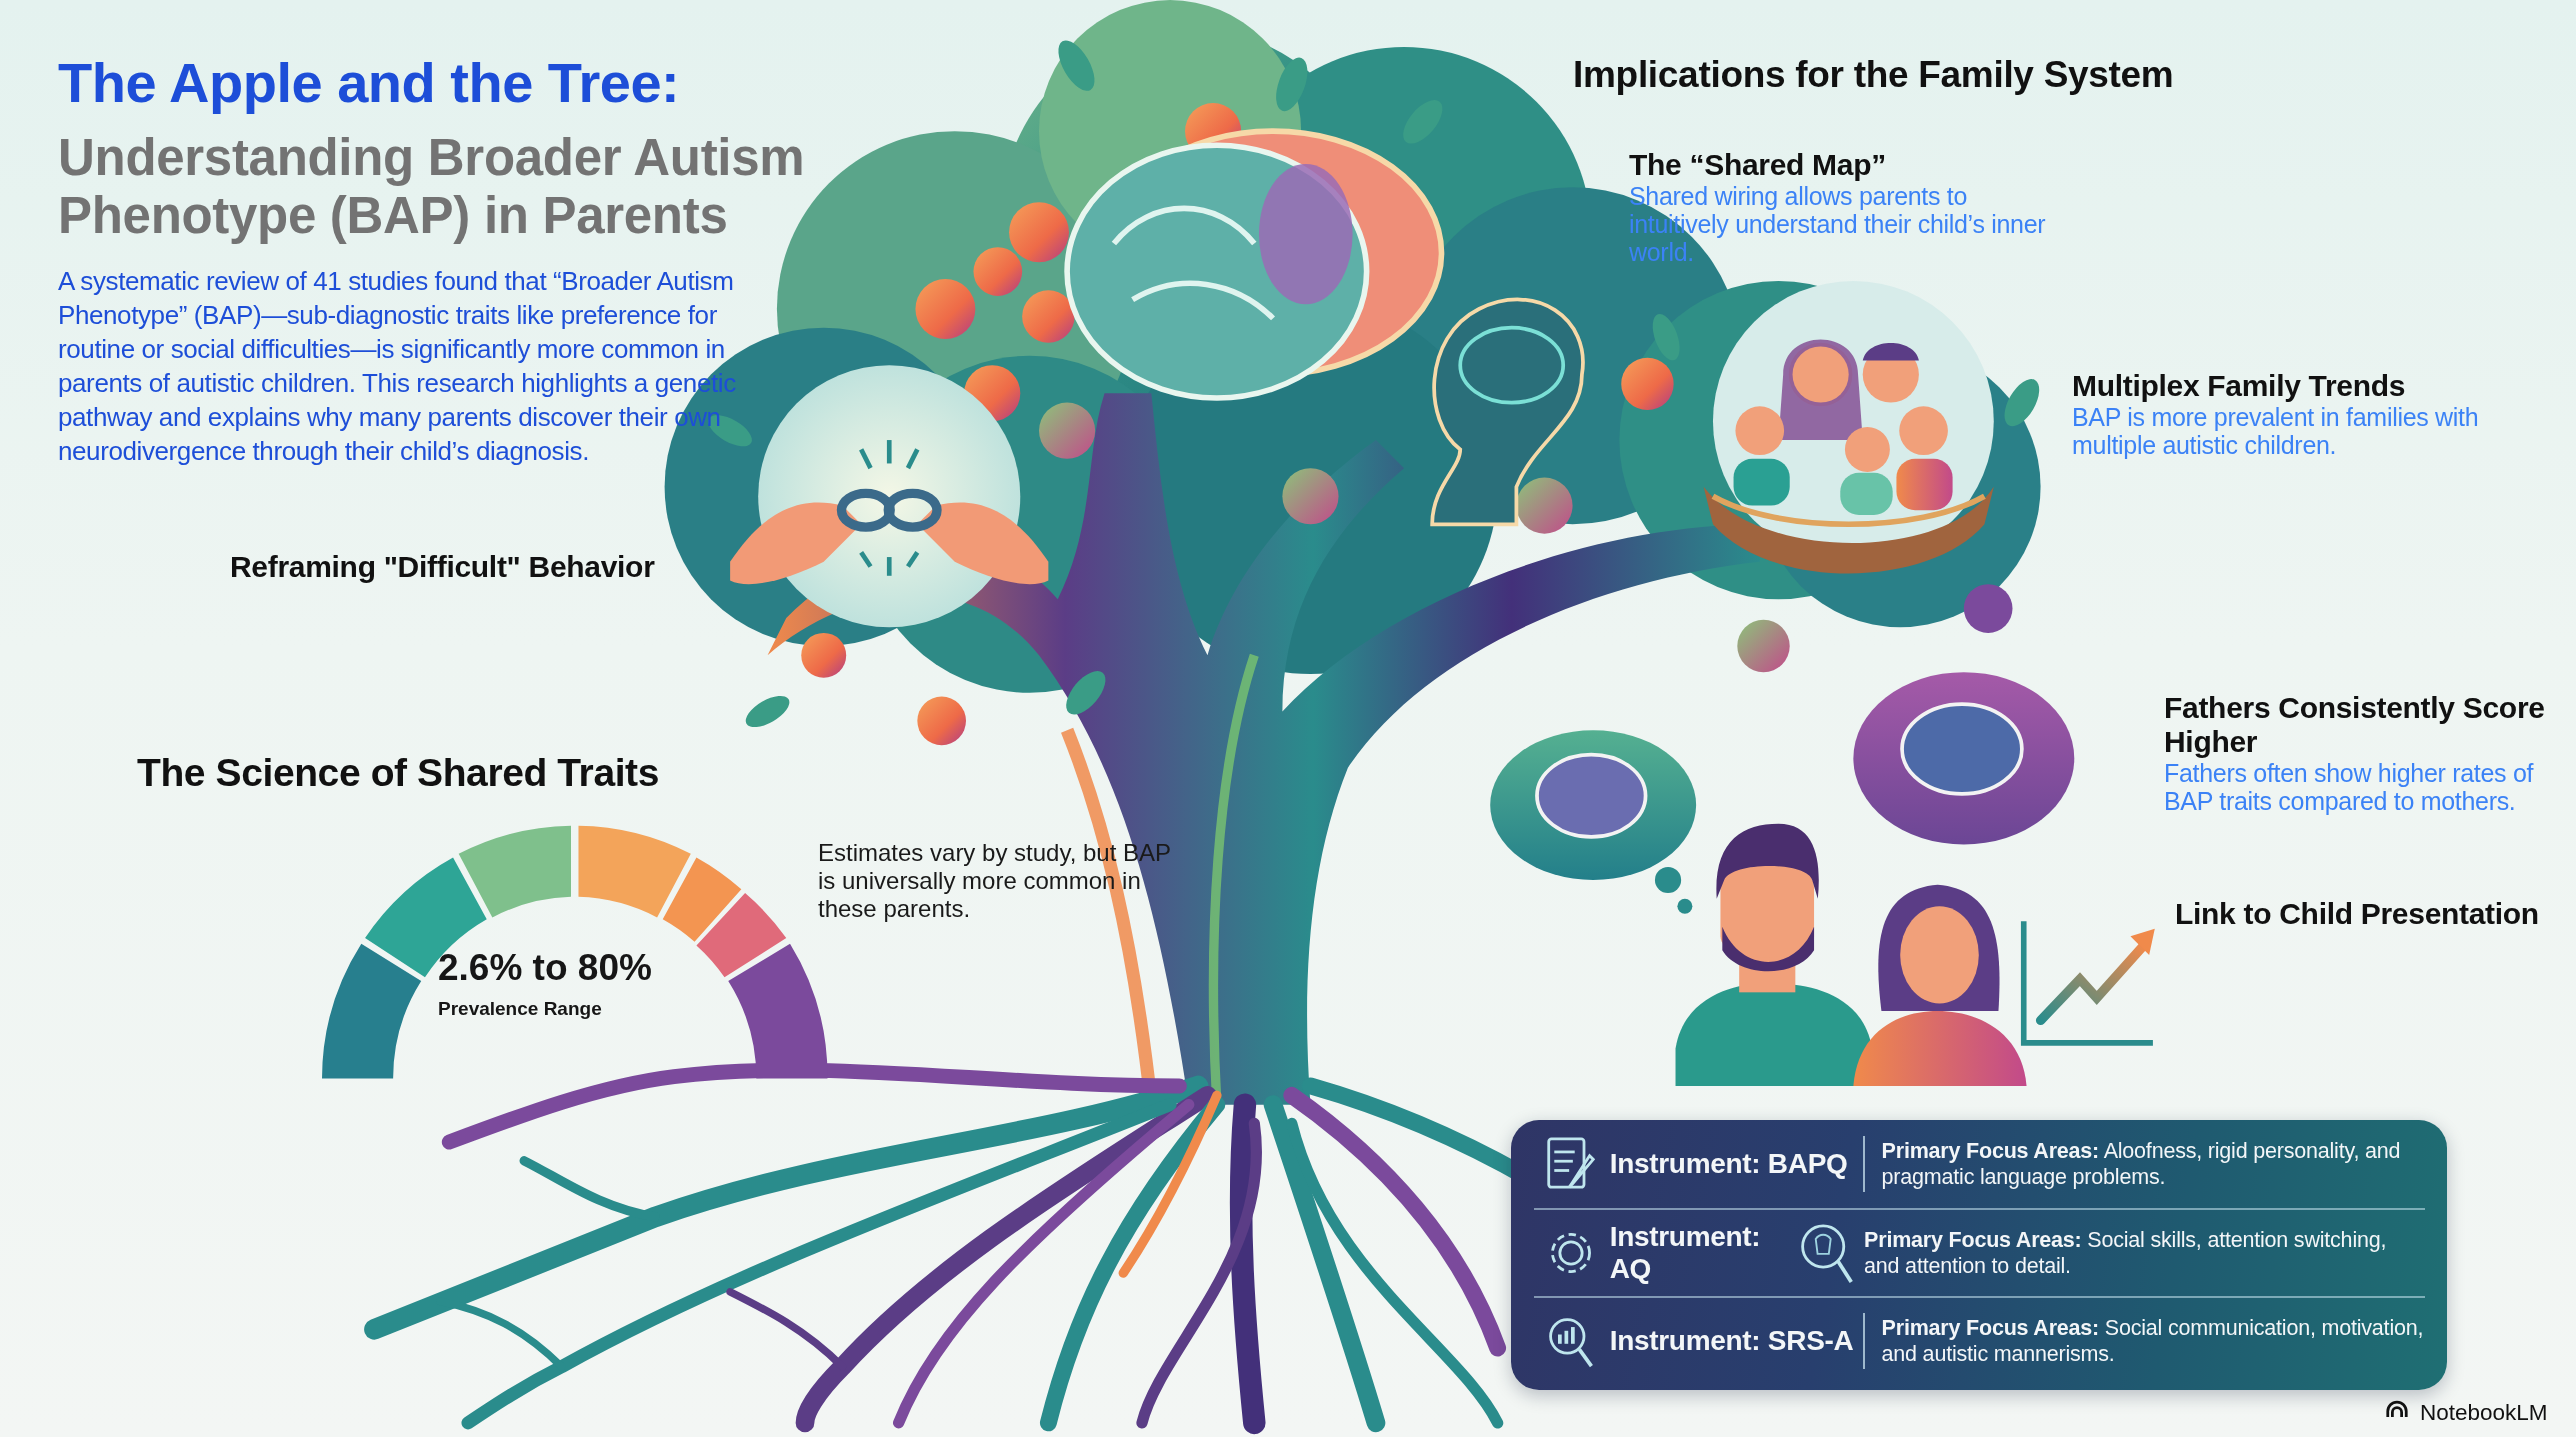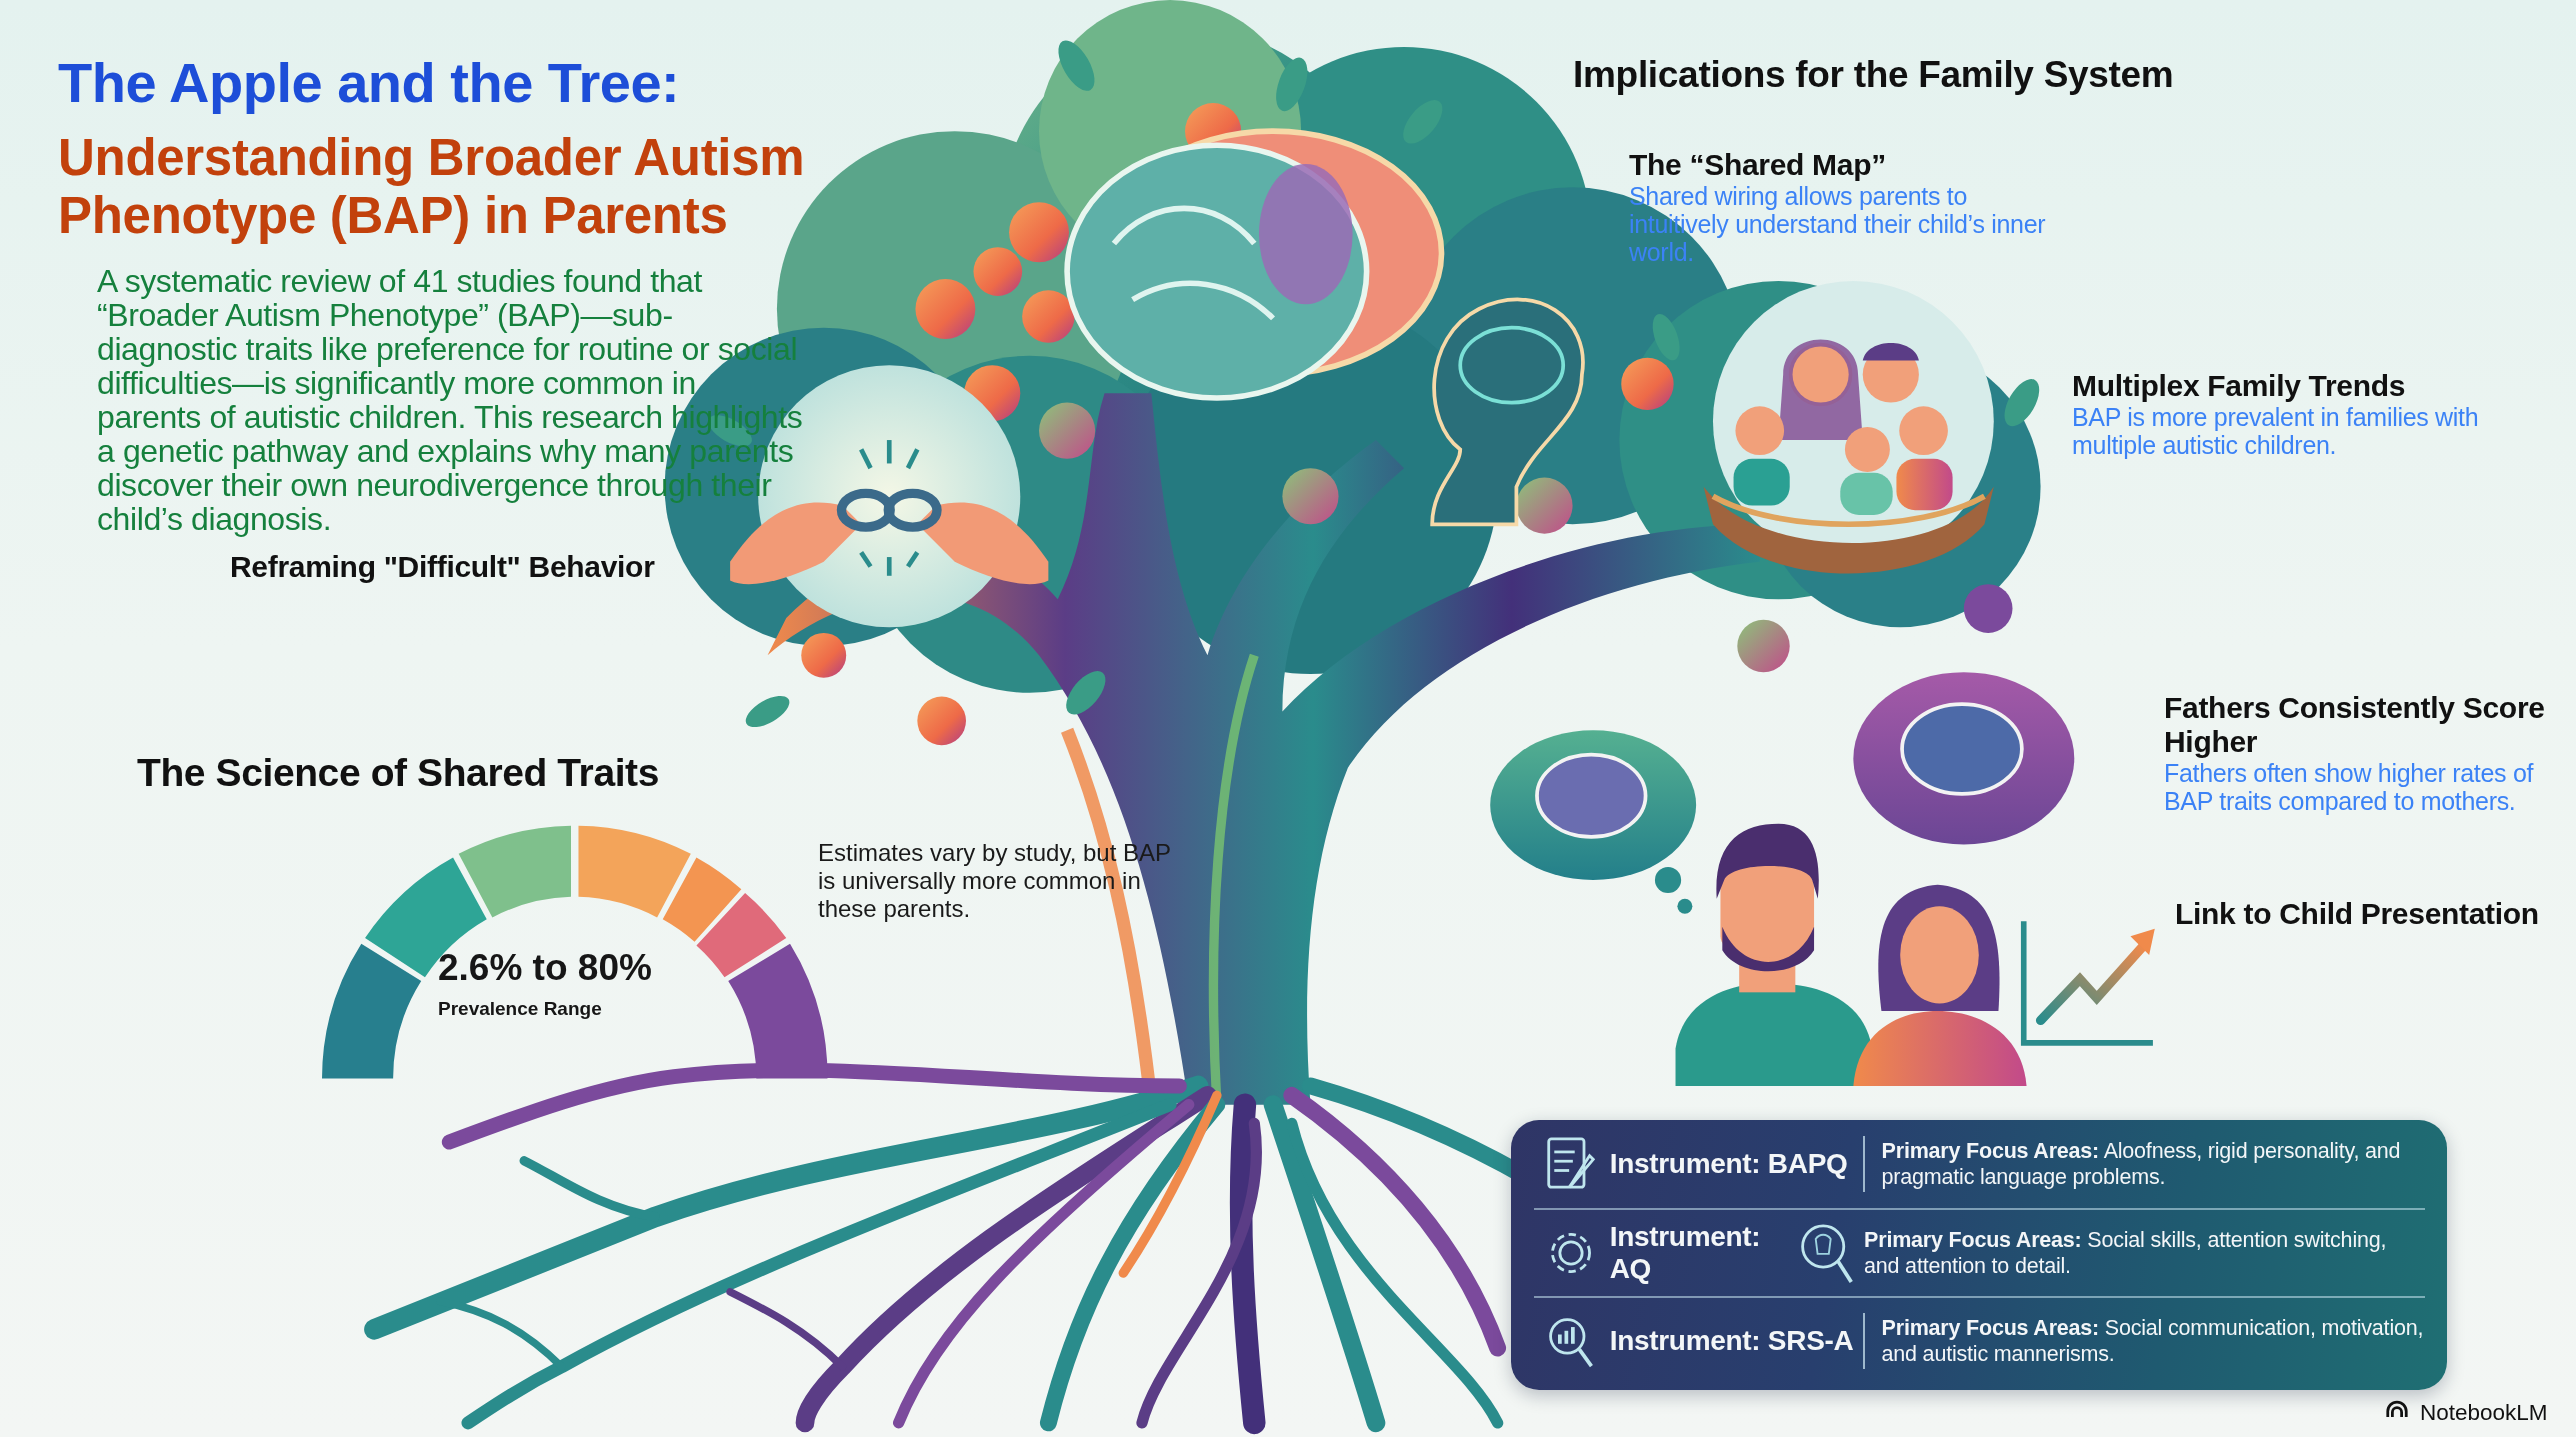--- a/index.html
+++ b/index.html
@@ -12,25 +12,25 @@
   }
   .abs { position: absolute; }
   .illus { position: absolute; left: 0; top: 0; width: 2576px; height: 1438px; }
 
   .title-main {
     left: 58px; top: 54px; font-size: 56px; font-weight: 700; letter-spacing: -0.5px;
     line-height: 1.05; color: #1d4ed8;
   }
   .title-sub {
     left: 58px; top: 129px; width: 880px; font-size: 51px; font-weight: 700;
-    line-height: 1.13; color: #c2410c; letter-spacing: -0.3px;
+    line-height: 1.13; color: #737373; letter-spacing: -0.3px;
   }
   .intro {
-    left: 58px; top: 264px; width: 711px; font-size: 32px; line-height: 34px;
-    color: #15803d; letter-spacing: -0.4px; font-stretch: condensed; margin-left: 39px;
+    left: 58px; top: 264px; width: 711px; font-size: 26px; line-height: 34px;
+    color: #1d4ed8; letter-spacing: -0.4px; font-stretch: condensed;
   }
   .block-title { font-size: 30px; font-weight: 700; line-height: 34px; color: #111; letter-spacing: -0.3px; }
   .block-body { font-size: 25px; line-height: 28px; color: #3b82f6; letter-spacing: -0.3px; }
 
   .reframe { left: 230px; top: 550px; width: 487px; }
   .science-title { left: 137px; top: 751px; font-size: 39px; font-weight: 700; color: #111; letter-spacing: -0.4px; }
   .gauge-value { left: 438px; top: 947px; font-size: 37px; font-weight: 700; color: #161616; }
   .gauge-label { left: 438px; top: 994px; font-size: 19px; font-weight: 700; line-height: 30px; color: #161616; width: 187px; }
   .estimate { left: 818px; top: 839px; width: 356px; font-size: 24px; line-height: 28px; color: #1a1a1a; }
 

